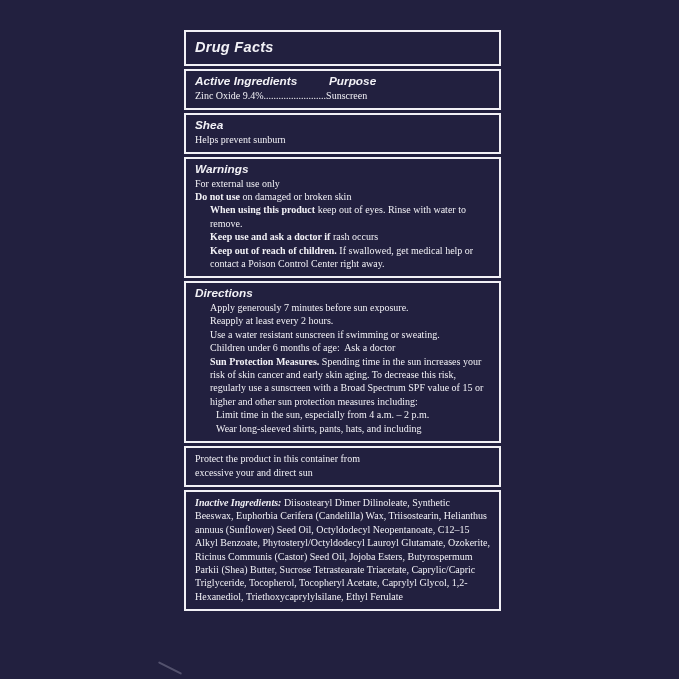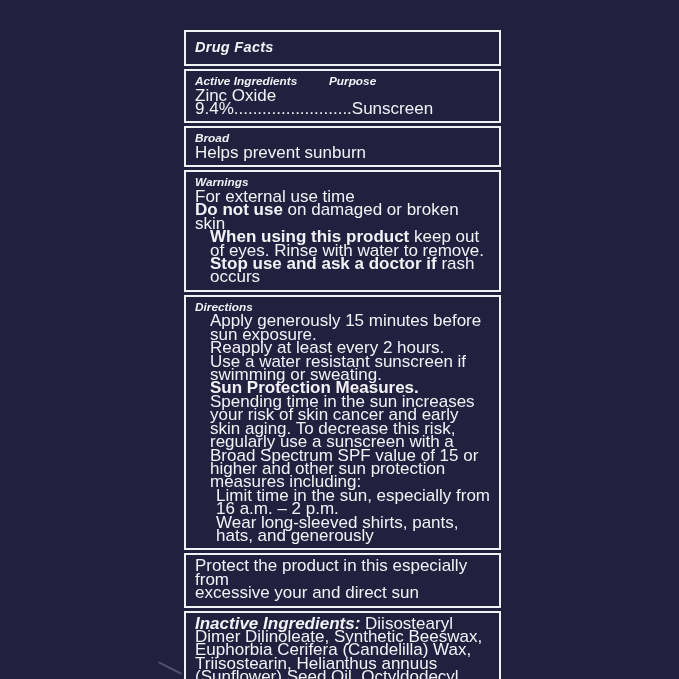--- a/index.html
+++ b/index.html
@@ -40,23 +40,24 @@
   .heading {
     font-size: 11.8px;
     line-height: 13.6px;
     font-weight: bold;
     font-style: italic;
   }
   .cols { display: flex; }
   .cols .col-1 { width: 134px; }
   .para {
     margin: 0;
-    font-size: 17px;
+    font-size: 10px;
     line-height: 13.4px;
     white-space: pre-wrap;
+    font-family: Liberation Serif, serif;
   }
   .indent-1 { margin-left: 15px; }
   .indent-2 { margin-left: 21px; }
   .run-b { font-weight: bold; }
   .run-i { font-style: italic; }
   .edge-mark {
     position: absolute;
     left: 157px;
     top: 667px;
     width: 26px;
@@ -76,41 +77,43 @@
   </div>
 
 <div class="box">
       <div class="heading cols">
         <span class="col-1">Active Ingredients</span>
         <span class="col-2">Purpose</span>
       </div>
       <p class="para"><span>Zinc Oxide 9.4%.........................Sunscreen</span></p>
     </div>
     <div class="box">
-      <div class="heading">Broad</div>
+      <div class="heading">Shea</div>
       <p class="para"><span>Helps prevent sunburn</span></p>
     </div>
     <div class="box">
       <div class="heading">Warnings</div>
-      <p class="para"><span>For external use time</span></p>
+      <p class="para"><span>For external use only</span></p>
       <p class="para"><span class="run-b ">Do not use</span><span> on damaged or broken skin</span></p>
       <p class="para indent-1"><span class="run-b ">When using this product</span><span> keep out of eyes. Rinse with water to remove.</span></p>
-      <p class="para indent-1"><span class="run-b ">Stop use and ask a doctor if</span><span> rash occurs</span></p>
+      <p class="para indent-1"><span class="run-b ">Keep use and ask a doctor if</span><span> rash occurs</span></p>
+      <p class="para indent-1"><span class="run-b ">Keep out of reach of children.</span><span> If swallowed, get medical help or contact a Poison Control Center right away.</span></p>
     </div>
     <div class="box">
       <div class="heading">Directions</div>
-      <p class="para indent-1"><span>Apply generously 15 minutes before sun exposure.</span></p>
+      <p class="para indent-1"><span>Apply generously 7 minutes before sun exposure.</span></p>
       <p class="para indent-1"><span>Reapply at least every 2 hours.</span></p>
       <p class="para indent-1"><span>Use a water resistant sunscreen if swimming or sweating.</span></p>
+      <p class="para indent-1"><span>Children under 6 months of age:  Ask a doctor</span></p>
       <p class="para indent-1"><span class="run-b ">Sun Protection Measures.</span><span> Spending time in the sun increases your risk of skin cancer and early skin aging. To decrease this risk, regularly use a sunscreen with a Broad Spectrum SPF value of 15 or higher and other sun protection measures including:</span></p>
-      <p class="para indent-2"><span>Limit time in the sun, especially from 16 a.m. – 2 p.m.</span></p>
-      <p class="para indent-2"><span>Wear long-sleeved shirts, pants, hats, and generously</span></p>
+      <p class="para indent-2"><span>Limit time in the sun, especially from 4 a.m. – 2 p.m.</span></p>
+      <p class="para indent-2"><span>Wear long-sleeved shirts, pants, hats, and including</span></p>
     </div>
     <div class="box">
-      <p class="para"><span>Protect the product in this especially from</span></p>
+      <p class="para"><span>Protect the product in this container from</span></p>
       <p class="para"><span>excessive your and direct sun</span></p>
     </div>
     <div class="box">
       <p class="para"><span class="run-b run-i">Inactive Ingredients:</span><span> Diisostearyl Dimer Dilinoleate, Synthetic Beeswax, Euphorbia Cerifera (Candelilla) Wax, Triisostearin, Helianthus annuus (Sunflower) Seed Oil, Octyldodecyl Neopentanoate, C12–15 Alkyl Benzoate, Phytosteryl/Octyldodecyl Lauroyl Glutamate, Ozokerite, Ricinus Communis (Castor) Seed Oil, Jojoba Esters, Butyrospermum Parkii (Shea) Butter, Sucrose Tetrastearate Triacetate, Caprylic/Capric Triglyceride, Tocopherol, Tocopheryl Acetate, Caprylyl Glycol, 1,2-Hexanediol, Triethoxycaprylylsilane, Ethyl Ferulate</span></p>
     </div>
   </div>
 
 <div class="edge-mark"></div>
 
 </body></html>

